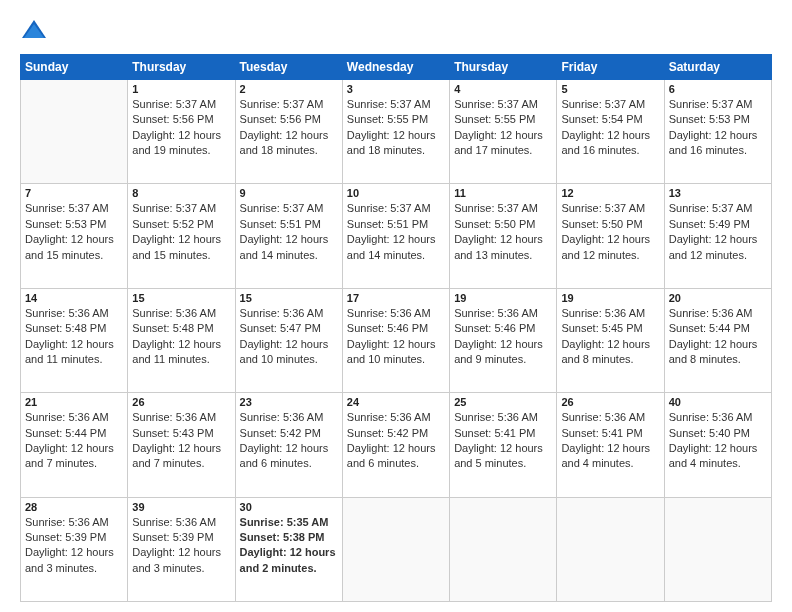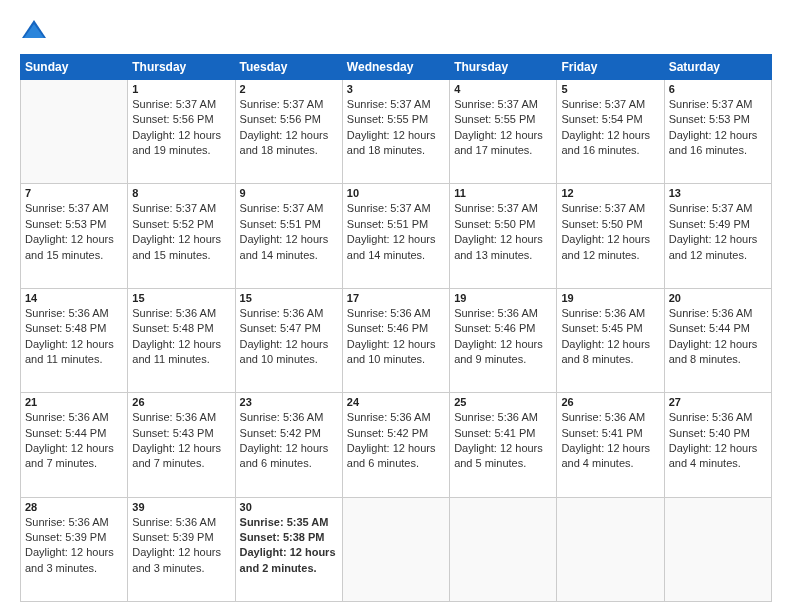--- a/index.html
+++ b/index.html
@@ -311,21 +311,21 @@
 and 5 minutes.</div>
           </td>
           <td>
             <span class="day-num">26</span>
             <div class="day-info" style="white-space: pre-line;">Sunrise: 5:36 AM
 Sunset: 5:41 PM
 Daylight: 12 hours
 and 4 minutes.</div>
           </td>
           <td>
-            <span class="day-num">27</span>
+            <span class="day-num">40</span>
             <div class="day-info" style="white-space: pre-line;">Sunrise: 5:36 AM
 Sunset: 5:40 PM
 Daylight: 12 hours
 and 4 minutes.</div>
           </td>
         </tr>
         <tr>
           <td>
             <span class="day-num">28</span>
             <div class="day-info" style="white-space: pre-line;">Sunrise: 5:36 AM

